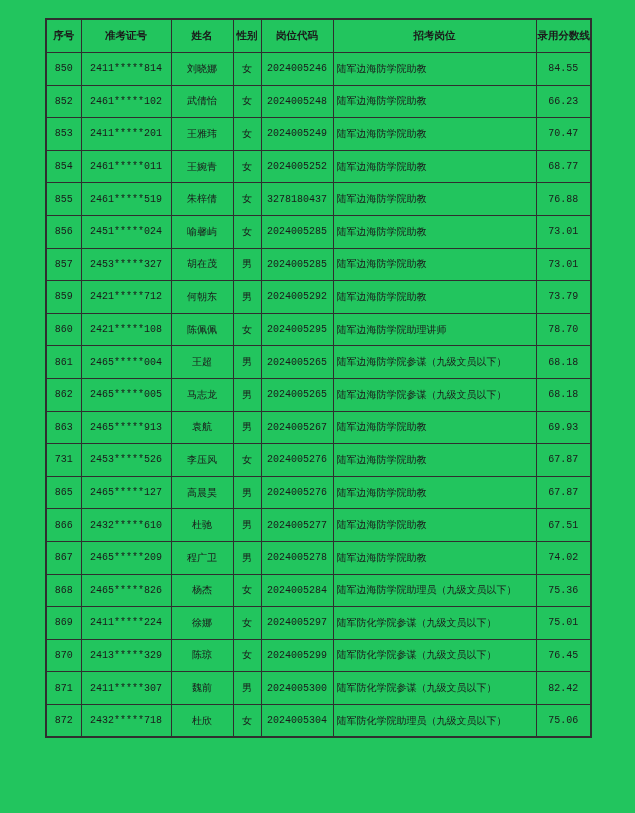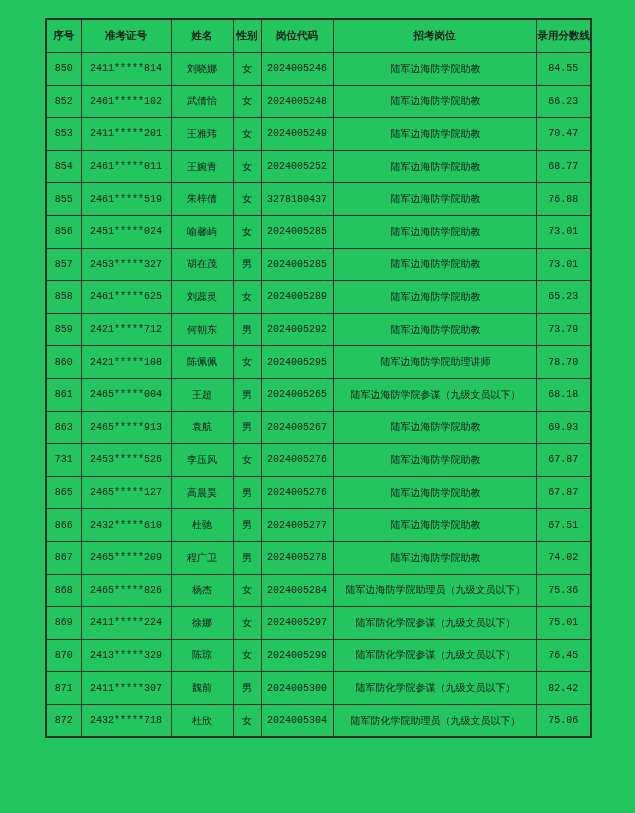--- a/index.html
+++ b/index.html
@@ -47,21 +47,21 @@
   
   col.c-serial   { width: 35px; }
   col.c-ticket   { width: 90px; }
   col.c-name     { width: 62px; }
   col.c-gender   { width: 28px; }
   col.c-code     { width: 72px; }
   col.c-position { width: 203px; }
   col.c-score    { width: 55px; }
   
   table.score-table td.cell-position {
-    text-align: center;
+    text-align: left;
     padding-left: 3px;
   }
 </style>
 </head>
 <body>
 
 <div class="page">
   <table class="score-table">
     <colgroup>
       <col class="c-serial">
@@ -141,29 +141,20 @@
         <tr>
           <td class="cell-serial">857</td>
           <td class="cell-ticket">2453*****327</td>
           <td class="cell-name">胡在茂</td>
           <td class="cell-gender">男</td>
           <td class="cell-code">2024005285</td>
           <td class="cell-position">陆军边海防学院助教</td>
           <td class="cell-score">73.01</td>
         </tr>
         <tr>
-          <td class="cell-serial">858</td>
-          <td class="cell-ticket">2461*****625</td>
-          <td class="cell-name">刘蕊灵</td>
-          <td class="cell-gender">女</td>
-          <td class="cell-code">2024005289</td>
-          <td class="cell-position">陆军边海防学院助教</td>
-          <td class="cell-score">65.23</td>
-        </tr>
-        <tr>
           <td class="cell-serial">859</td>
           <td class="cell-ticket">2421*****712</td>
           <td class="cell-name">何朝东</td>
           <td class="cell-gender">男</td>
           <td class="cell-code">2024005292</td>
           <td class="cell-position">陆军边海防学院助教</td>
           <td class="cell-score">73.79</td>
         </tr>
         <tr>
           <td class="cell-serial">860</td>
@@ -171,20 +162,29 @@
           <td class="cell-name">陈佩佩</td>
           <td class="cell-gender">女</td>
           <td class="cell-code">2024005295</td>
           <td class="cell-position">陆军边海防学院助理讲师</td>
           <td class="cell-score">78.70</td>
         </tr>
         <tr>
           <td class="cell-serial">861</td>
           <td class="cell-ticket">2465*****004</td>
           <td class="cell-name">王超</td>
+          <td class="cell-gender">男</td>
+          <td class="cell-code">2024005265</td>
+          <td class="cell-position">陆军边海防学院参谋（九级文员以下）</td>
+          <td class="cell-score">68.18</td>
+        </tr>
+        <tr>
+          <td class="cell-serial">862</td>
+          <td class="cell-ticket">2465*****005</td>
+          <td class="cell-name">马志龙</td>
           <td class="cell-gender">男</td>
           <td class="cell-code">2024005265</td>
           <td class="cell-position">陆军边海防学院参谋（九级文员以下）</td>
           <td class="cell-score">68.18</td>
         </tr>
         <tr>
           <td class="cell-serial">863</td>
           <td class="cell-ticket">2465*****913</td>
           <td class="cell-name">袁航</td>
           <td class="cell-gender">男</td>

